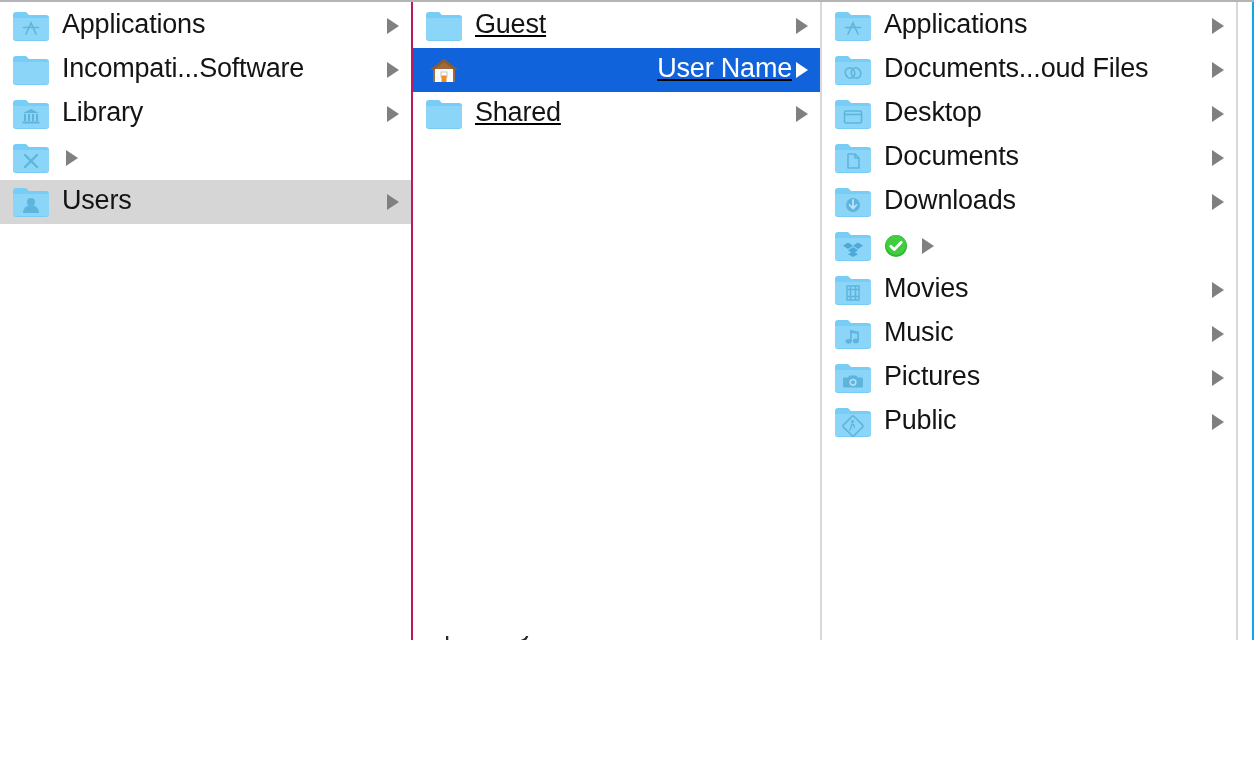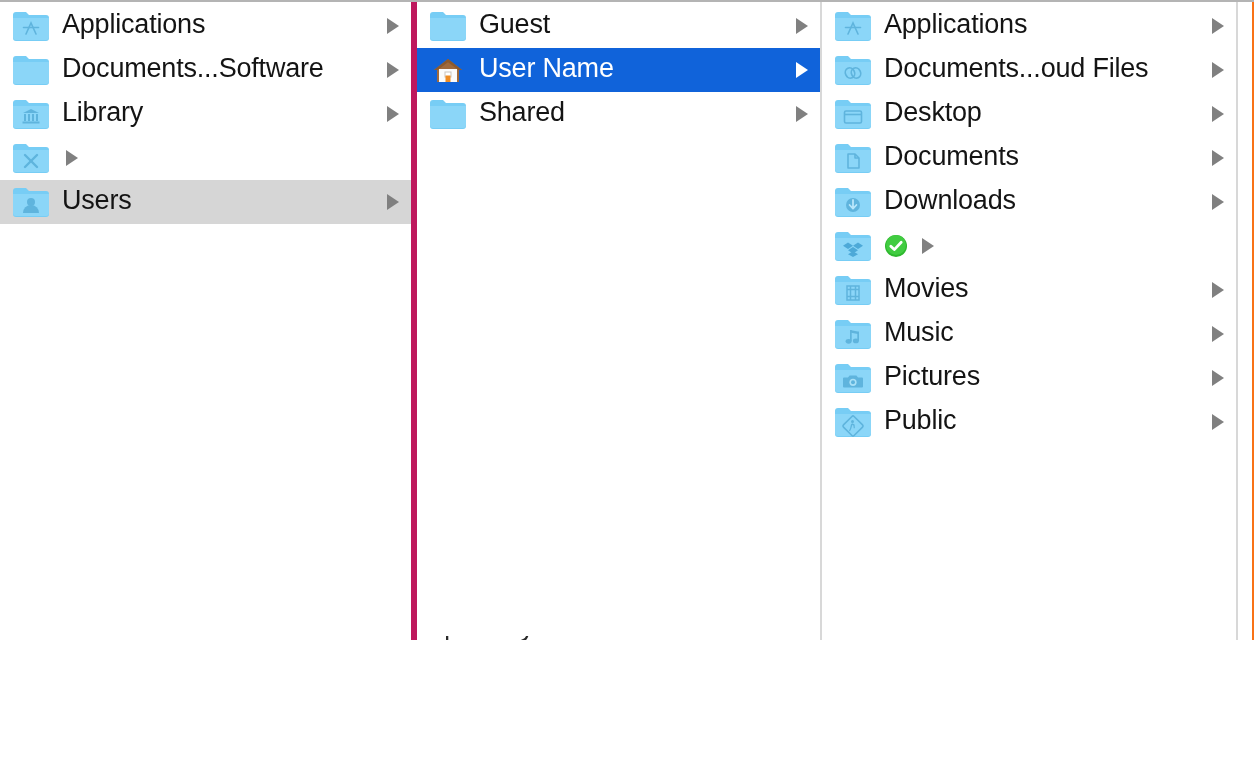--- a/index.html
+++ b/index.html
@@ -11,37 +11,37 @@
     overflow: hidden;
     background: #ffffff;
     font-family: "Liberation Sans", sans-serif;
     -webkit-font-smoothing: antialiased;
   }
 
   #finder-browser {
     position: relative;
     width: 1254px;
     height: 640px;
-    background: #f97316;
+    background: #0ea5e9;
     display: flex;
     border-top: 2px solid #b4b4b4;
     overflow: hidden;
   }
 
   .column {
     position: relative;
     height: 100%;
     background: #ffffff;
     padding-top: 2px;
     flex: 0 0 auto;
     overflow: hidden;
   }
 
   .column.col-1 { width: 411px; }
-  .column.col-2 { width: 409px; border-left: 6px solid #be185d; }
+  .column.col-2 { width: 409px; border-left: 2px solid #be185d; text-decoration: underline; }
   .column.col-3 { width: 416px; border-left: 2px solid #d8d8d8; }
   .column.col-4 { width: 16px;  border-left: 2px solid #d8d8d8; }
 
   .row {
     position: relative;
     display: flex;
     align-items: center;
     height: 44px;
     padding: 0 10px 0 12px;
     cursor: default;
@@ -63,21 +63,21 @@
     flex: 1 1 auto;
     font-size: 27px;
     line-height: 1;
     color: #141414;
     letter-spacing: -0.2px;
     white-space: nowrap;
     overflow: hidden;
     padding-bottom: 3px;
   }
 
-  .row.selected-active .row-label { color: #ffffff; }
+  .row.selected-active .row-label { color: #ffffff; text-align: right; }
 
   .badge {
     flex: 0 0 auto;
     width: 24px;
     height: 24px;
     margin-right: 10px;
     position: relative;
   }
   .badge-spacer { width: 24px; margin-right: 10px; flex: 0 0 auto; }
 
@@ -144,21 +144,21 @@
       <span class="disclosure"></span>
     </div>
 
     <div class="row">
       <span class="row-icon">
         <svg width="38" height="32" viewBox="0 0 38 32">
           <path d="M1 5 a3 3 0 0 1 3-3 h10 l3 3 h17 a3 3 0 0 1 3 3 v20 a3 3 0 0 1 -3 3 H4 a3 3 0 0 1 -3 -3 Z" fill="#77cdf5"></path>
           <path d="M1 8 h36 v19 a3 3 0 0 1 -3 3 H4 a3 3 0 0 1 -3 -3 Z" fill="#8bd6f8"></path>
         </svg>
       </span>
-      <span class="row-label">Documents...Software</span>
+      <span class="row-label">Incompati...Software</span>
       <span class="disclosure"></span>
     </div>
 
     <div class="row">
       <span class="row-icon">
         <svg width="38" height="32" viewBox="0 0 38 32">
           <path d="M1 5 a3 3 0 0 1 3-3 h10 l3 3 h17 a3 3 0 0 1 3 3 v20 a3 3 0 0 1 -3 3 H4 a3 3 0 0 1 -3 -3 Z" fill="#77cdf5"></path>
           <path d="M1 8 h36 v19 a3 3 0 0 1 -3 3 H4 a3 3 0 0 1 -3 -3 Z" fill="#8bd6f8"></path>
           <g fill="#5fb4dd">
             <path d="M11 15 L19 11 L27 15 Z"></path>

